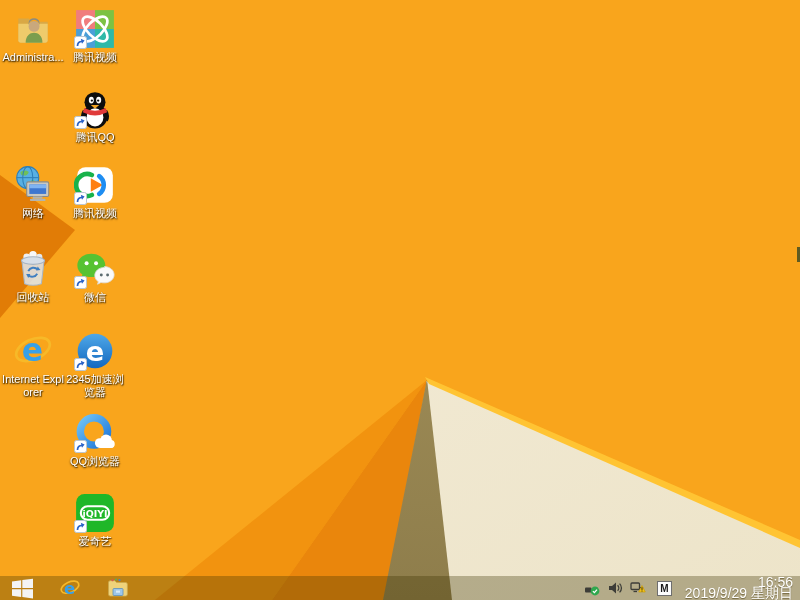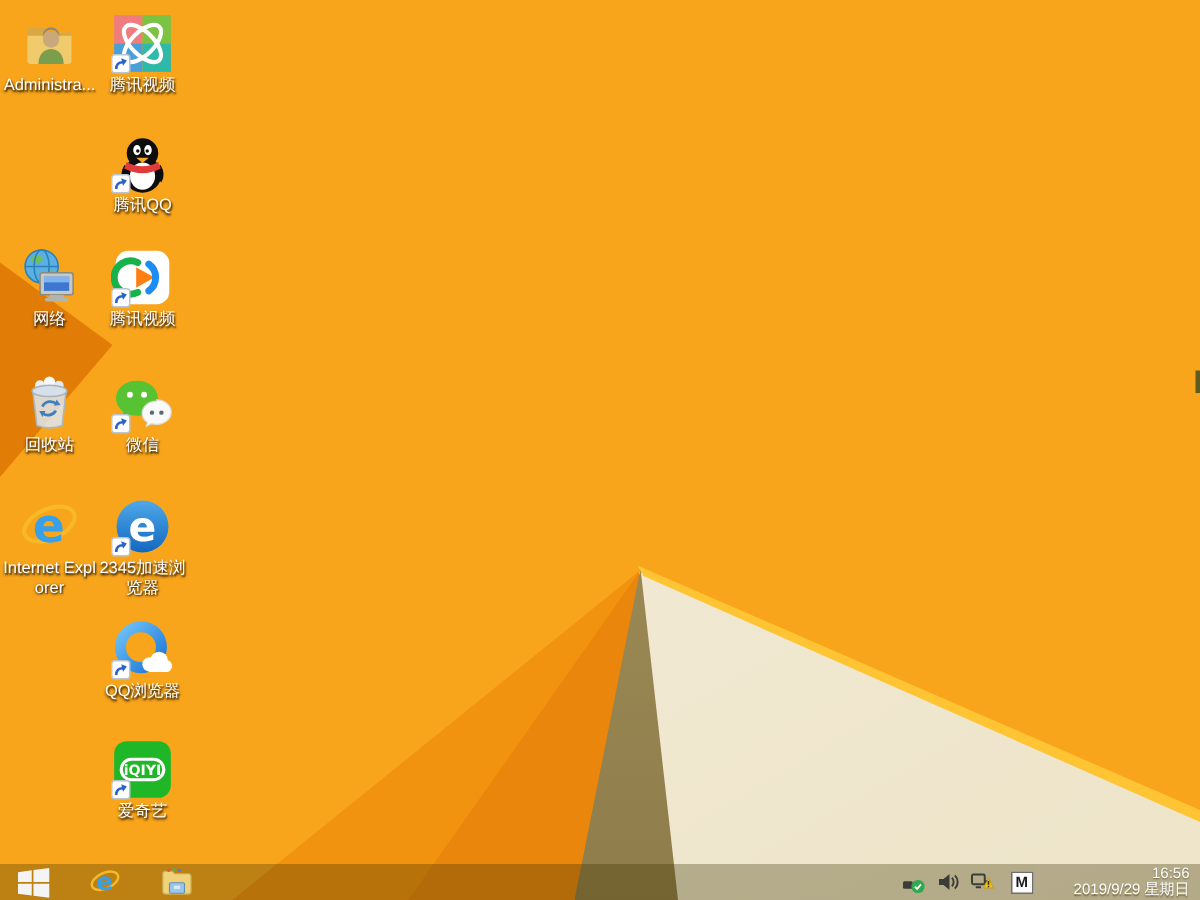--- a/index.html
+++ b/index.html
@@ -46,22 +46,22 @@
   .tb-btn{width:24px;height:22px;display:flex;align-items:center;justify-content:center;}
   .tb-btn svg{display:block;}
   .tray{margin-left:auto;display:flex;align-items:center;gap:7px;padding-right:7px;}
   .tray-ic{width:16px;height:16px;display:flex;align-items:center;justify-content:center;}
   .tray-ic svg{display:block;width:16px;height:16px;}
   .mbox{
     width:15px;height:15px;background:#FCFCFC;border:1px solid #6E6E6E;margin-left:4px;
     font-size:10px;font-weight:bold;color:#1a1a1a;display:flex;align-items:center;justify-content:center;
     font-family:"Liberation Sans",sans-serif;
   }
-  .clock{margin-left:20px;text-align:right;color:var(--tray-text,#FFFFFF);
-    font-size:10px;line-height:11px;text-shadow:0 1px 1px rgba(60,45,0,.55);}
+  .clock{margin-left:6px;text-align:right;color:var(--tray-text,#FFFFFF);
+    font-size:14px;line-height:11px;text-shadow:0 1px 1px rgba(60,45,0,.55);}
 </style>
 </head>
 <body>
 
 <div id="screen">
 
   <div class="facet f-shade1"></div>
   <div class="facet f-shade2"></div>
   <div class="facet f-wedge"></div>
   <div class="facet f-cream"></div>

